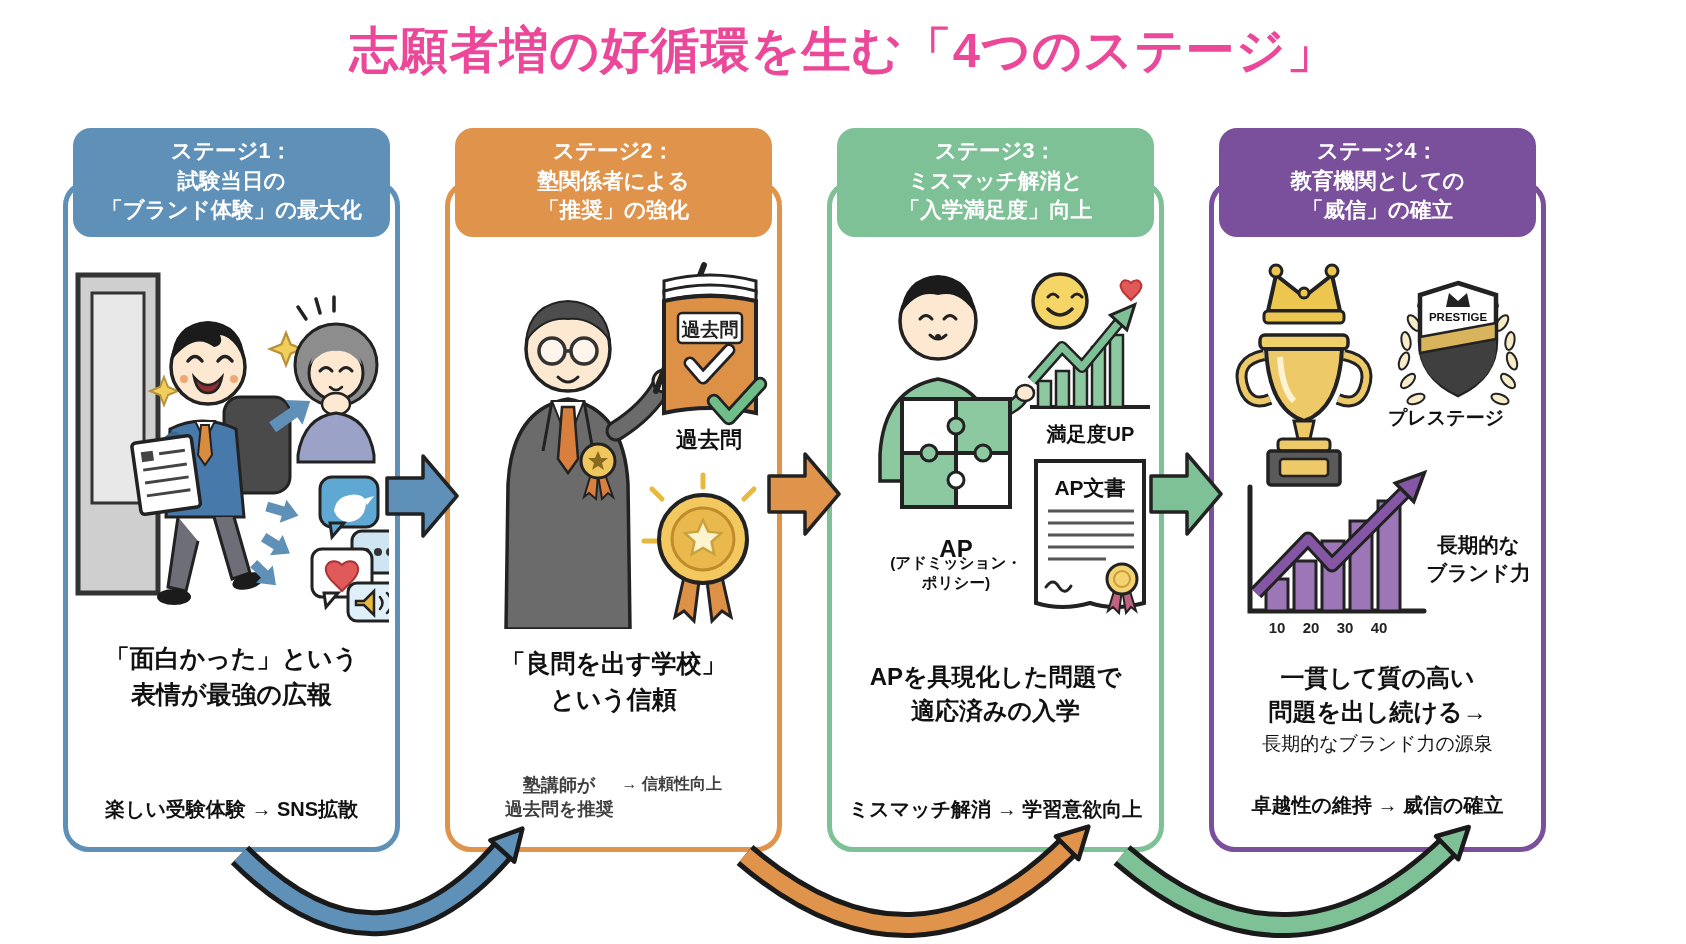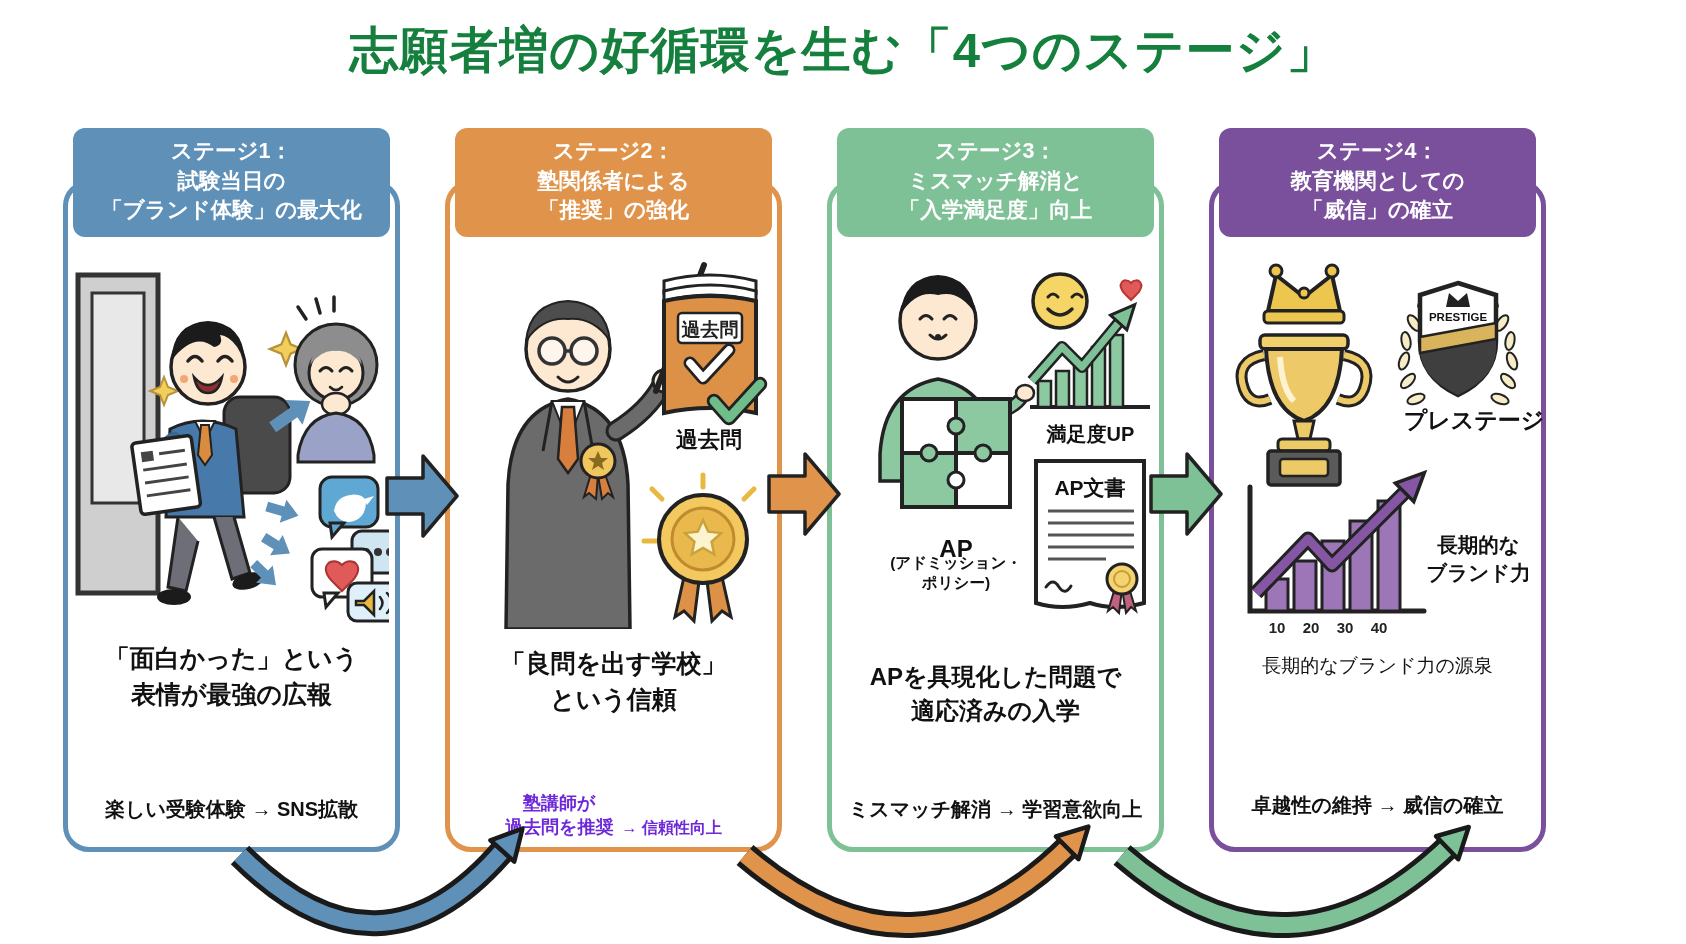--- a/index.html
+++ b/index.html
@@ -3,26 +3,26 @@
 <meta charset="utf-8">
 <style>
   html,body { margin:0; padding:0; background:#fff; }
   .canvas {
     position:relative; width:1686px; height:944px; overflow:hidden;
     background:#fff; font-family:"Liberation Sans","DejaVu Sans",sans-serif;
     color:#111;
   }
   .title {
     position:absolute; top:18px; left:0; width:100%; text-align:center;
-    font-size:49px; font-weight:900; letter-spacing:1px; margin:0; color:#15803d;
+    font-size:49px; font-weight:900; letter-spacing:1px; margin:0; color:#ec4899;
   }
   .card { position:absolute; top:128px; width:337px; height:724px; z-index:2; }
   .card-header {
     position:absolute; top:0; left:10px; right:10px; z-index:3;
-    background:var(--c); color:#fff; border-radius:12px;
+    background:var(--c); color:#fff; border-radius:18px;
     text-align:center; font-weight:800; font-size:21.5px; line-height:1.38;
     padding:9px 0 11px; white-space:pre-line;
   }
   .card-body {
     position:absolute; top:52px; left:0; right:0; bottom:0;
     background:#fff; border:5px solid var(--c); border-radius:26px;
     display:flex; flex-direction:column; align-items:center;
     padding-top:64px; box-sizing:border-box; z-index:1;
   }
   .illus { position:relative; width:315px; flex:none; }
@@ -31,22 +31,22 @@
   .card-main {
     margin-top:16px; text-align:center; font-weight:800; font-size:25px;
     line-height:1.45; white-space:pre-line; color:#111;
   }
   .card-main.small { font-size:24px; line-height:1.42; }
   .card-sub { text-align:center; font-weight:400; font-size:19px; margin-top:2px; white-space:pre-line; }
   .card-footer {
     margin-top:auto; margin-bottom:24px; text-align:center;
     font-weight:800; font-size:20px; white-space:pre-line; color:#111;
   }
-  .footer-flex { display:flex; align-items:flex-end; justify-content:center; gap:8px;
-    margin-top:auto; margin-bottom:8px; font-weight:800; color:#6d28d9; }
+  .footer-flex { display:flex; align-items:flex-start; justify-content:center; gap:8px;
+    margin-top:auto; margin-bottom:26px; font-weight:800; color:#404040; }
   .footer-flex .fl { font-size:18px; line-height:1.3; white-space:pre-line; text-align:center; }
   .footer-flex .fr { font-size:16px; }
   .mid-arrow { position:absolute; z-index:3; }
   .swoosh-layer { position:absolute; left:0; top:770px; z-index:4; pointer-events:none; }
   text { font-family:"Liberation Sans","DejaVu Sans",sans-serif; }
 </style>
 </head>
 <body>
 
 <div class="canvas">
@@ -356,24 +356,26 @@
                 <polygon points="-2,-13 26,0 -2,13" fill="#8456a3" stroke="#222" stroke-width="3.5"></polygon>
               </g>
             <g font-size="15" font-weight="bold" fill="#222" text-anchor="middle">
               <text x="57" y="384">10</text>
               <text x="91" y="384">20</text>
               <text x="125" y="384">30</text>
               <text x="159" y="384">40</text>
             </g>
           </g>
         </svg>
-        <div class="cap" style="left:178px; top:156px; width:152px; font-size:23px">プレステージ</div>
+        <div class="cap" style="left:150px; top:156px; width:152px; font-size:19px">プレステージ</div>
         <div class="cap" style="left:202px; top:282px; width:113px; font-size:20.5px; line-height:1.35">長期的な
 ブランド力</div>
       </div>
+      <div class="card-main small" style="margin-top:10px">一貫して質の高い
+問題を出し続ける→</div>
       <div class="card-sub">長期的なブランド力の源泉</div>
       <div class="card-footer" style="margin-bottom:28px">卓越性の維持 → 威信の確立</div>
     </div>
     <header class="card-header">ステージ4：
 教育機関としての
 「威信」の確立</header>
   </section>
 
   <svg class="mid-arrow" style="left:385px; top:452px" width="74" height="88" viewBox="0 0 74 88">
     <g style="--c: #5e90b8;">

